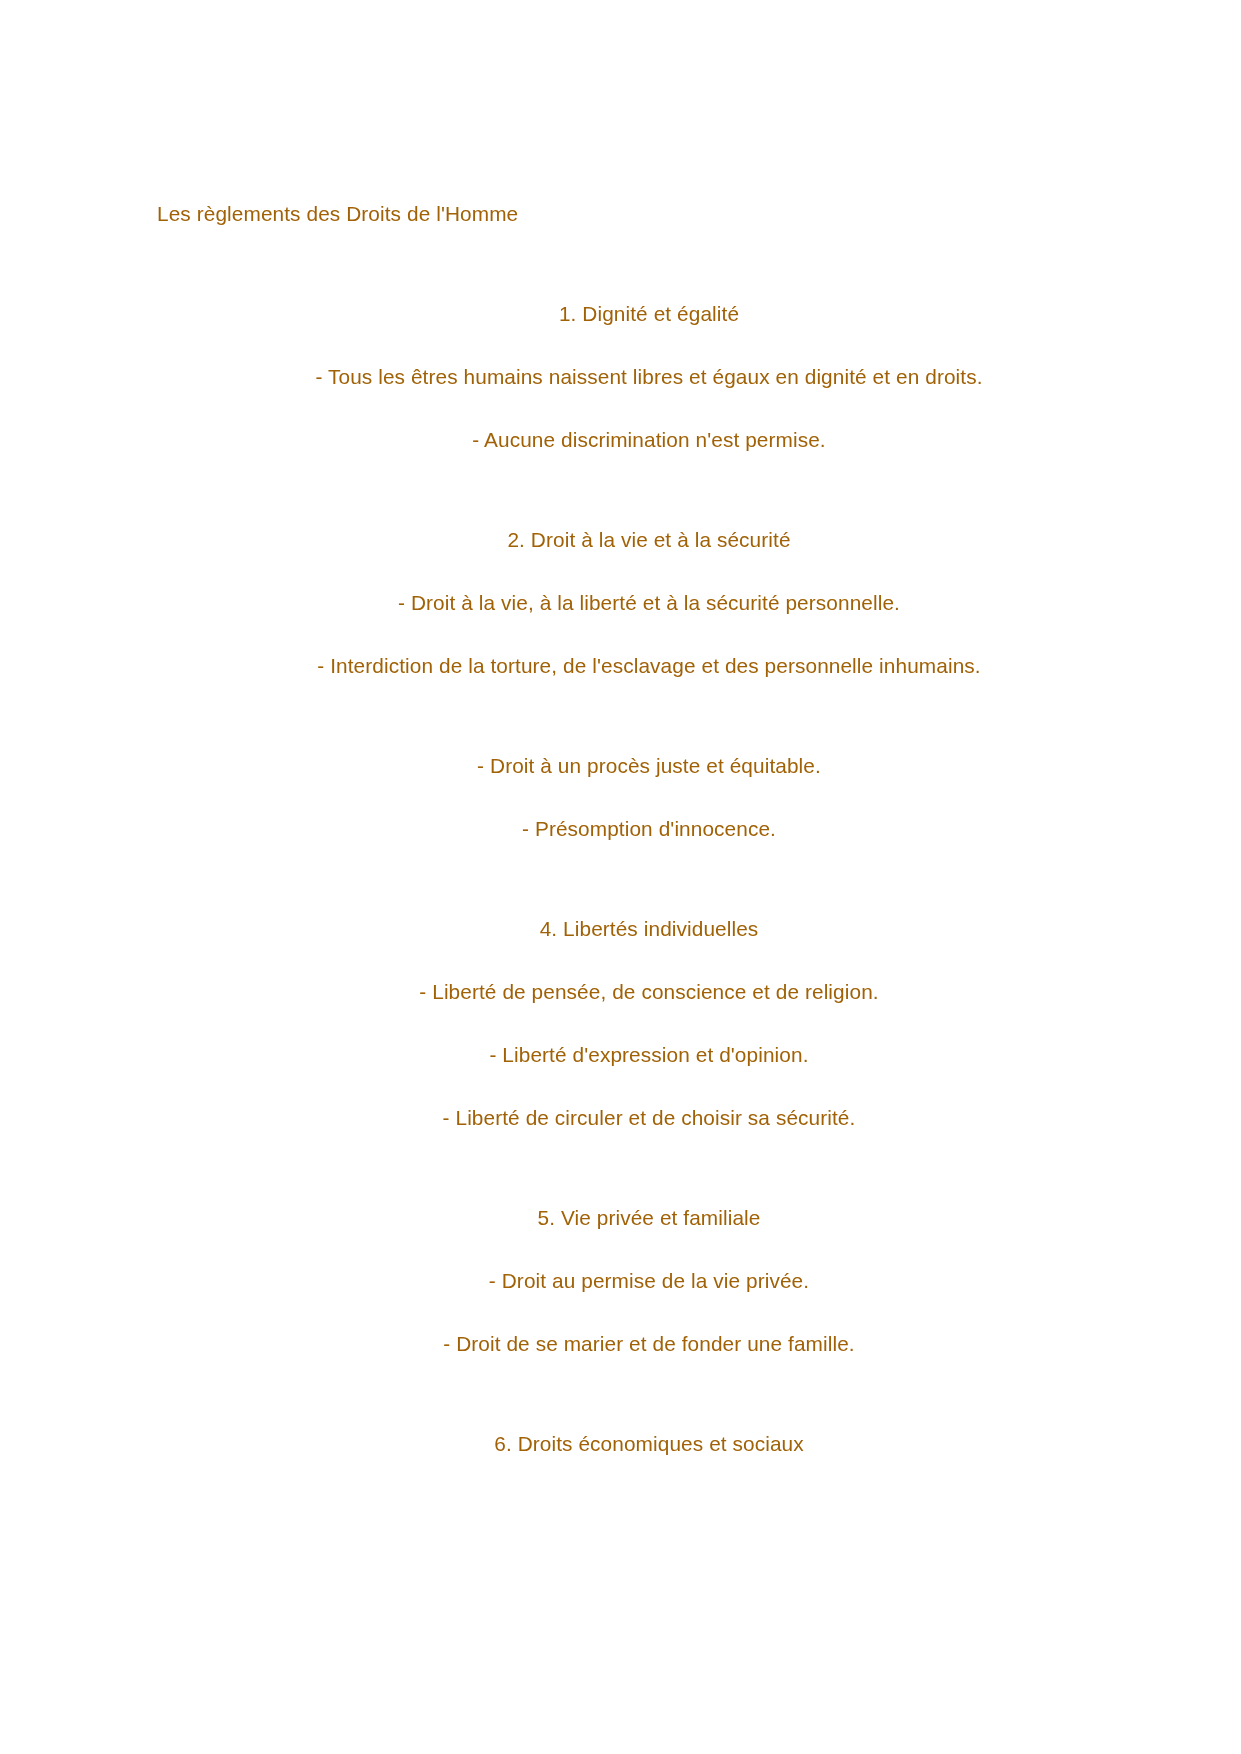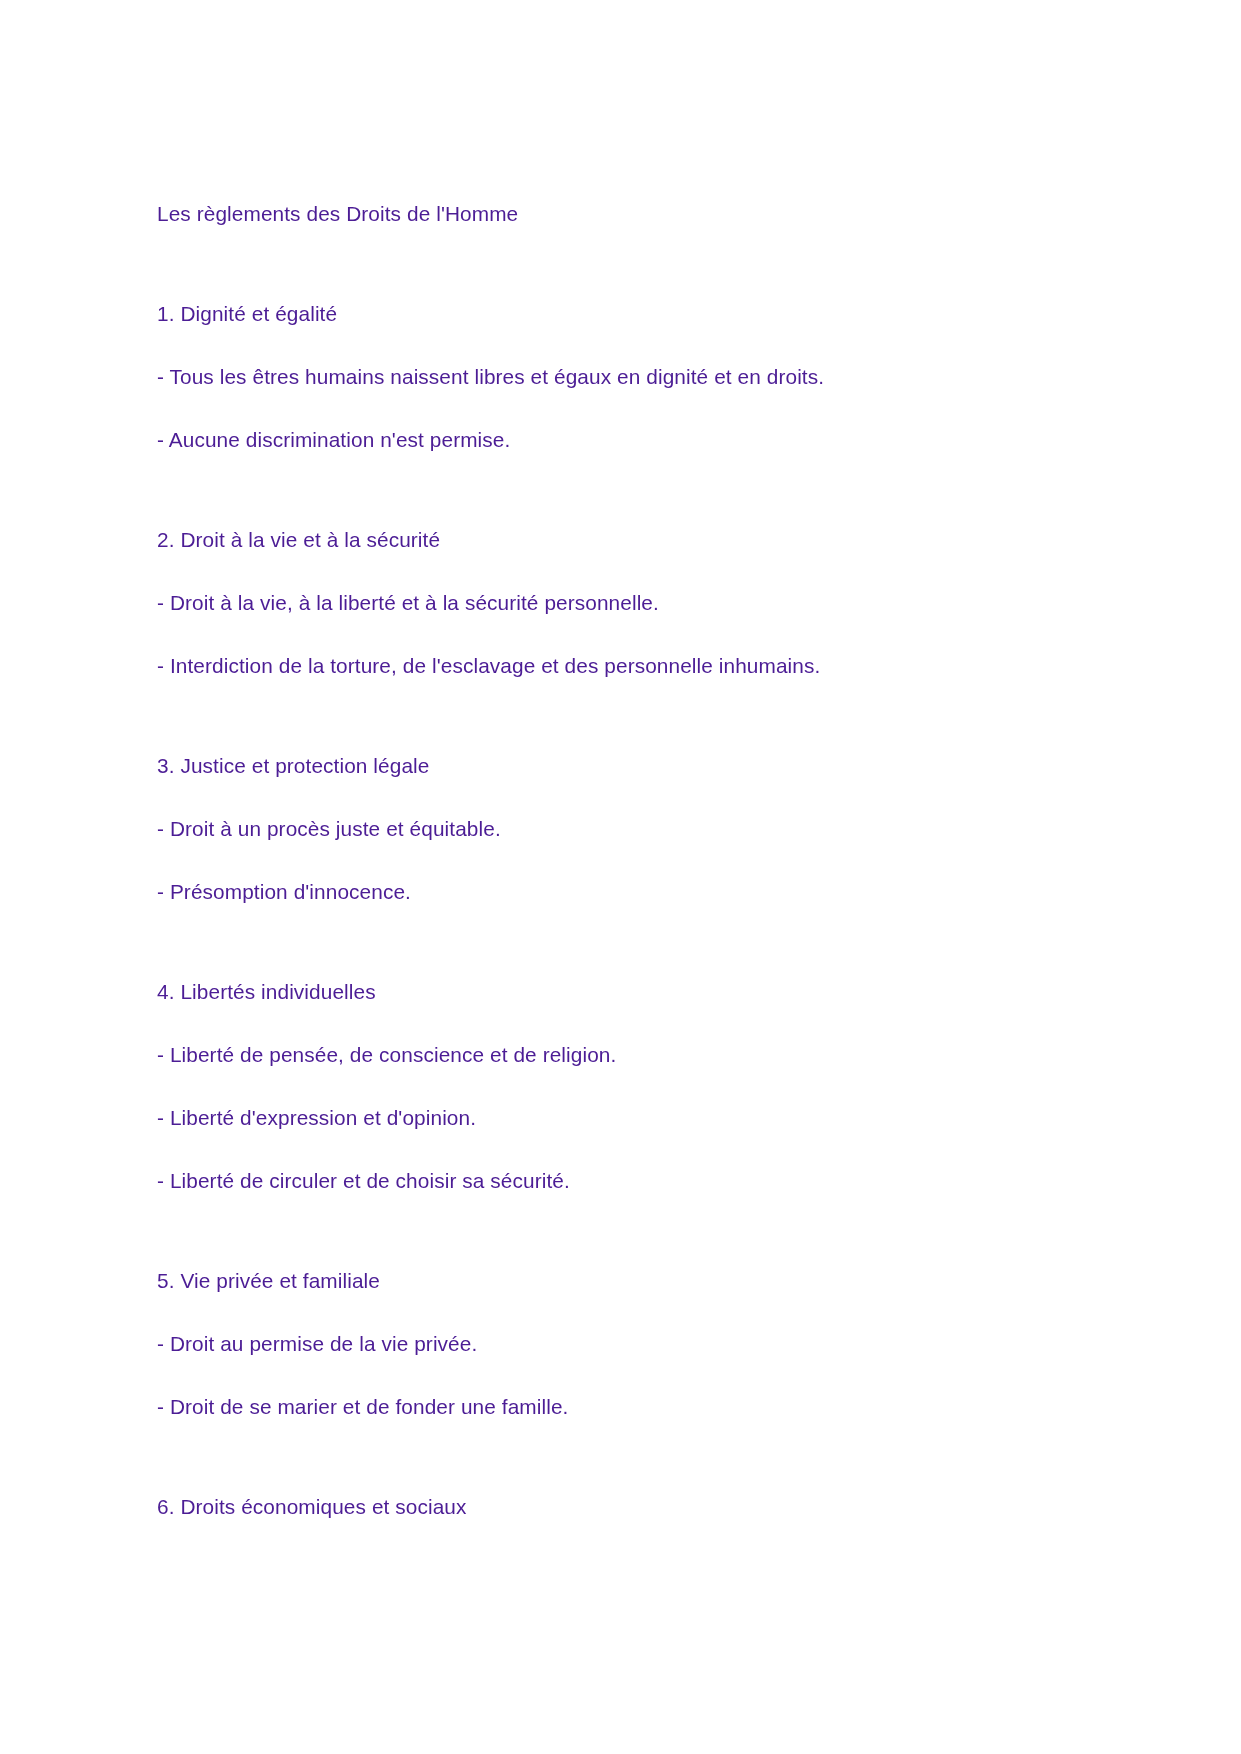--- a/index.html
+++ b/index.html
@@ -5,40 +5,41 @@
   html, body {
     margin: 0;
     padding: 0;
     background: #ffffff;
   }
   .page {
     position: relative;
     width: 1241px;
     height: 1754px;
     background: #ffffff;
-    color: #4c1d95;
+    color: #a16207;
     font-family: "Liberation Sans", "DejaVu Sans", sans-serif;
     font-size: 20.8px;
     overflow: hidden;
     border-radius: 13px;
   }
   .content {
     position: absolute;
     left: 157px;
     top: 182px;
     right: 100px;
   }
   .line {
     height: 63px;
     line-height: 63px;
     white-space: nowrap;
     letter-spacing: 0.1px;
   }
   .section {
     margin-top: 37px;
+    text-align: center;
   }
 </style>
 </head>
 <body>
 
 <div class="page">
   <div class="content">
 
     <div class="line">Les règlements des Droits de l'Homme</div>
 
@@ -48,21 +49,20 @@
       <div class="line">- Aucune discrimination n'est permise.</div>
     </div>
 
     <div class="section">
       <div class="line">2. Droit à la vie et à la sécurité</div>
       <div class="line">- Droit à la vie, à la liberté et à la sécurité personnelle.</div>
       <div class="line">- Interdiction de la torture, de l'esclavage et des personnelle inhumains.</div>
     </div>
 
     <div class="section">
-      <div class="line">3. Justice et protection légale</div>
       <div class="line">- Droit à un procès juste et équitable.</div>
       <div class="line">- Présomption d'innocence.</div>
     </div>
 
     <div class="section">
       <div class="line">4. Libertés individuelles</div>
       <div class="line">- Liberté de pensée, de conscience et de religion.</div>
       <div class="line">- Liberté d'expression et d'opinion.</div>
       <div class="line">- Liberté de circuler et de choisir sa sécurité.</div>
     </div>

